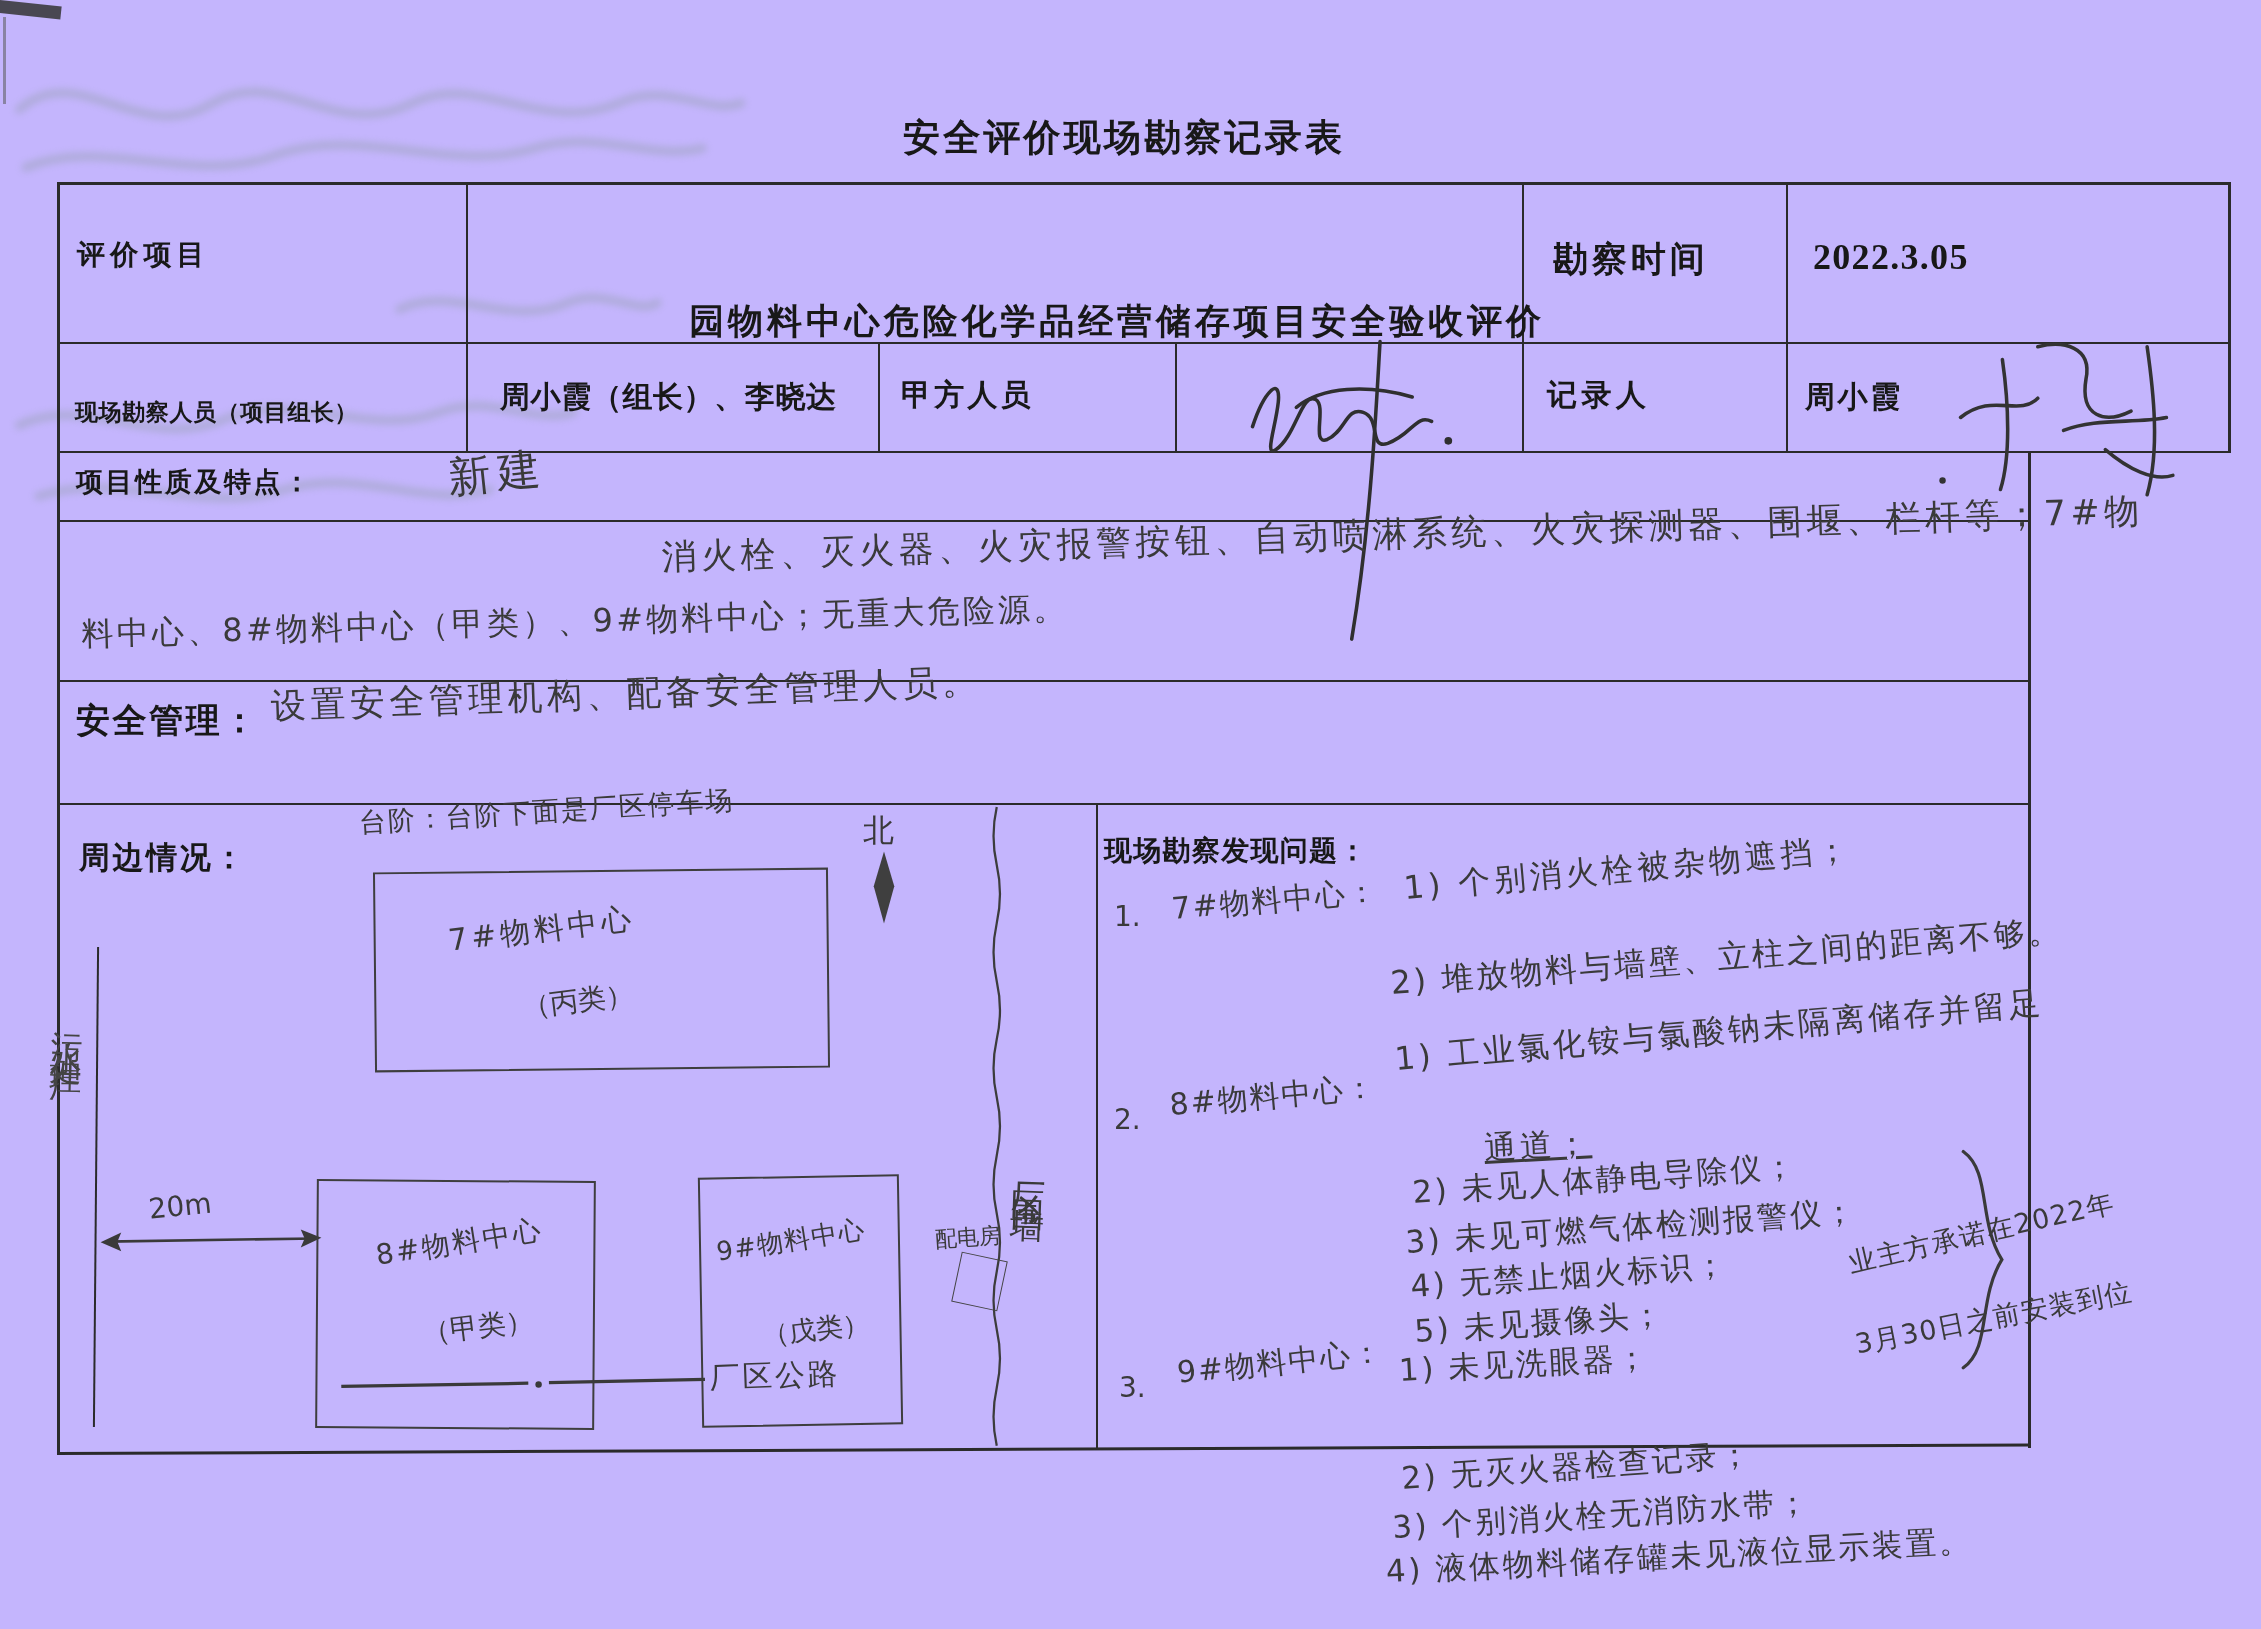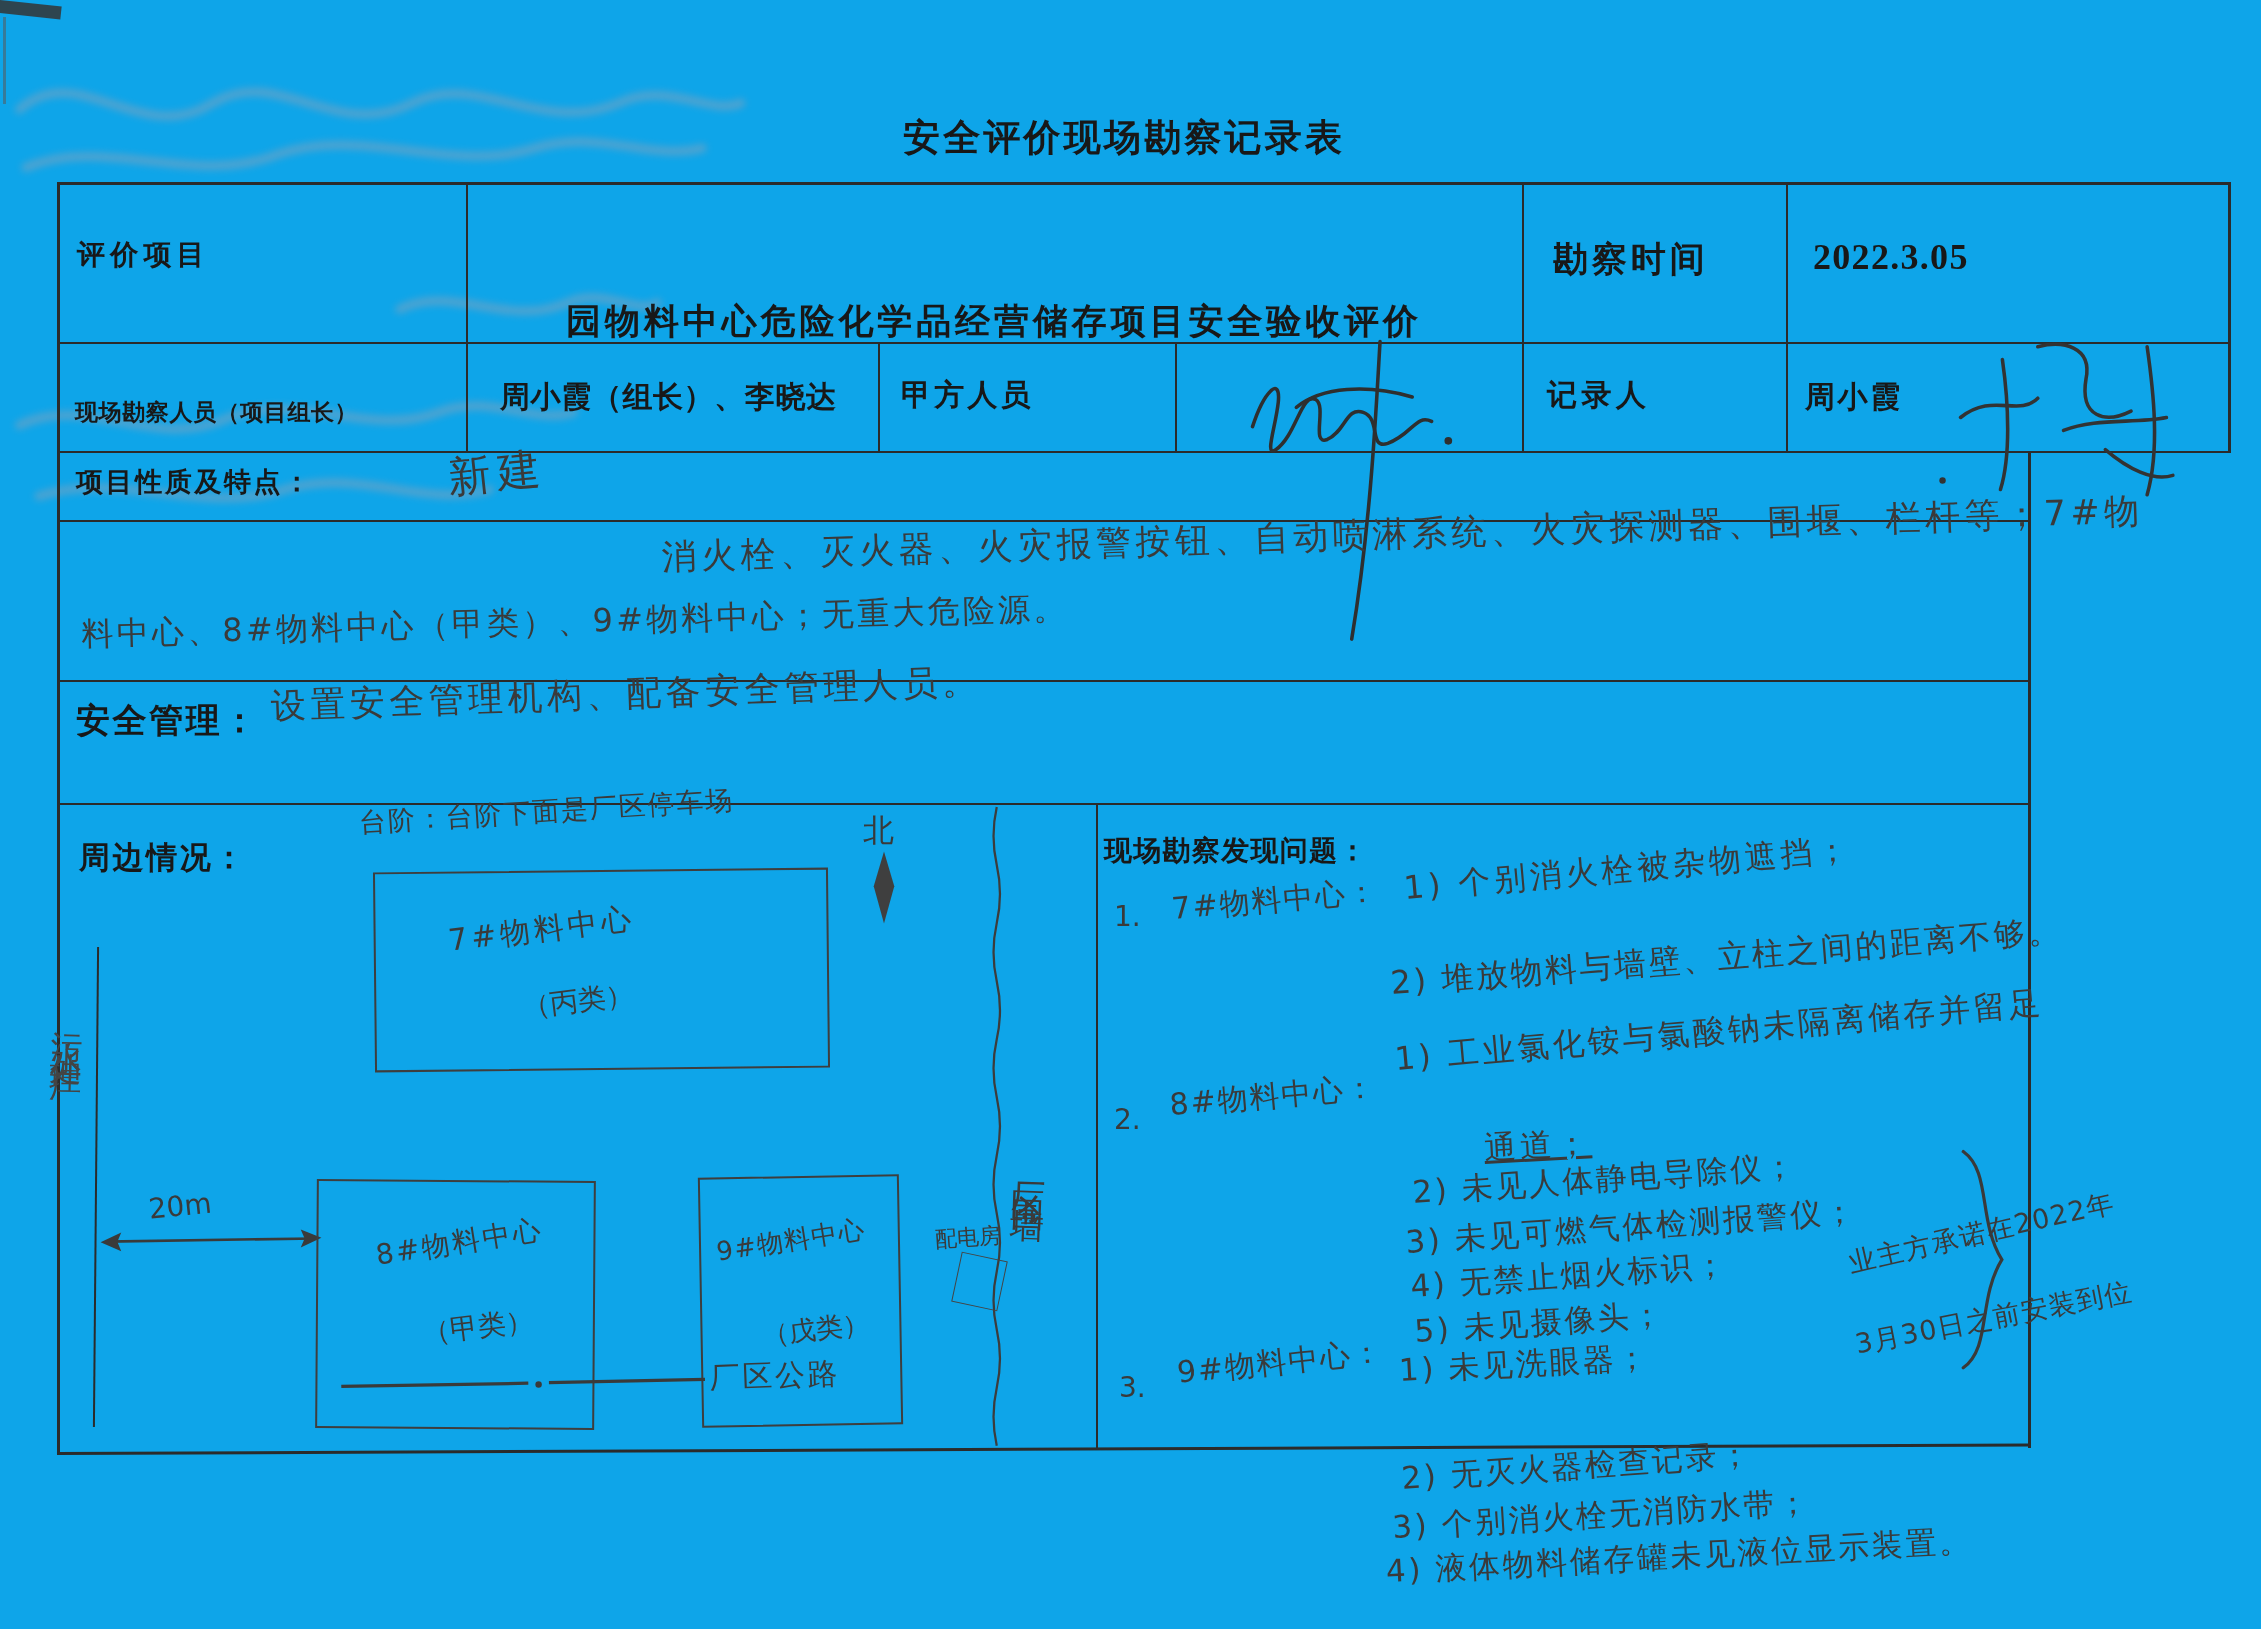--- a/index.html
+++ b/index.html
@@ -1,16 +1,16 @@
 <!DOCTYPE html>
 <html style="font-size:10.3px"><head>
 <meta charset="utf-8">
 <style>
   html,body{margin:0;padding:0;background:#d8d6d0;}
-  .page{position:relative;width:2261px;height:1630px;background:#0ea5e9;overflow:hidden;
+  .page{position:relative;width:2261px;height:1630px;background:#c4b5fd;overflow:hidden;
         font-family:"Liberation Serif",serif;color:#1c1c1c;}
   .abs{position:absolute;}
   .txt{position:absolute;white-space:nowrap;}
   .printed{font-family:"Liberation Serif",serif;font-weight:bold;color:#181818;}
   .hand{font-family:"DejaVu Sans",sans-serif;color:#3a3a3a;transform-origin:left top;}
   .hline{position:absolute;background:#2b2b2b;height:1.9px;}
   .vline{position:absolute;background:#2b2b2b;width:1.9px;}
   .mapbox{position:absolute;border:2.6px solid #3e3e3e;background:transparent;}
   .vtext{writing-mode:vertical-rl;text-orientation:upright;}
   svg{display:block;overflow:visible;}
@@ -46,21 +46,21 @@
   <div class="vline" style="left:2228px;top:182px;height:271px;width:2.6px;"></div>
   <div class="vline" style="left:2028px;top:451px;height:997px;width:2.6px;"></div>
   <div class="vline" style="left:466px;top:182px;height:271px;"></div>
   <div class="vline" style="left:1522px;top:182px;height:271px;"></div>
   <div class="vline" style="left:1786px;top:182px;height:271px;"></div>
   <div class="vline" style="left:878px;top:342px;height:110px;"></div>
   <div class="vline" style="left:1175px;top:342px;height:110px;"></div>
   <div class="vline" style="left:1096px;top:803px;height:647px;"></div>
 
   <div class="txt printed" style="left:77px;top:236px;font-size:28px;letter-spacing:5.2px;">评价项目</div>
-  <div class="txt printed" style="left:466px;top:298px;width:1056px;text-align:center;font-size:35px;letter-spacing:3.9px;">园物料中心危险化学品经营储存项目安全验收评价</div>
+  <div class="txt printed" style="left:466px;top:298px;width:1056px;text-align:right;font-size:35px;letter-spacing:3.9px;padding-left:23px;">园物料中心危险化学品经营储存项目安全验收评价</div>
   <div class="txt printed" style="left:1553px;top:236px;font-size:35px;letter-spacing:3.9px;">勘察时间</div>
   <div class="txt printed" style="left:1813px;top:236px;font-size:36px;letter-spacing:1.3px;">2022.3.05</div>
 
   <div class="txt printed" style="left:75px;top:397px;font-size:23px;letter-spacing:0.6px;">现场勘察人员（项目组长）</div>
   <div class="txt printed" style="left:500px;top:377px;font-size:30px;letter-spacing:0.6px;">周小霞（组长）、李晓达</div>
   <div class="txt printed" style="left:901px;top:375px;font-size:30px;letter-spacing:3.2px;">甲方人员</div>
   <svg class="abs" style="left:1219px;top:330px;" width="277" height="322" viewBox="0 0 430 500">
     <g fill="none" stroke="#2f2f2f" stroke-width="5.5" stroke-linecap="round">
       <path d="M52,150 C70,95 96,70 92,112 C88,150 70,198 88,186 C120,164 128,96 150,108 C168,118 142,180 168,170 C196,158 198,118 224,128 C252,138 232,186 262,176 C300,162 306,130 330,142"></path>
       <path d="M250,18 C244,120 236,300 206,480"></path>

